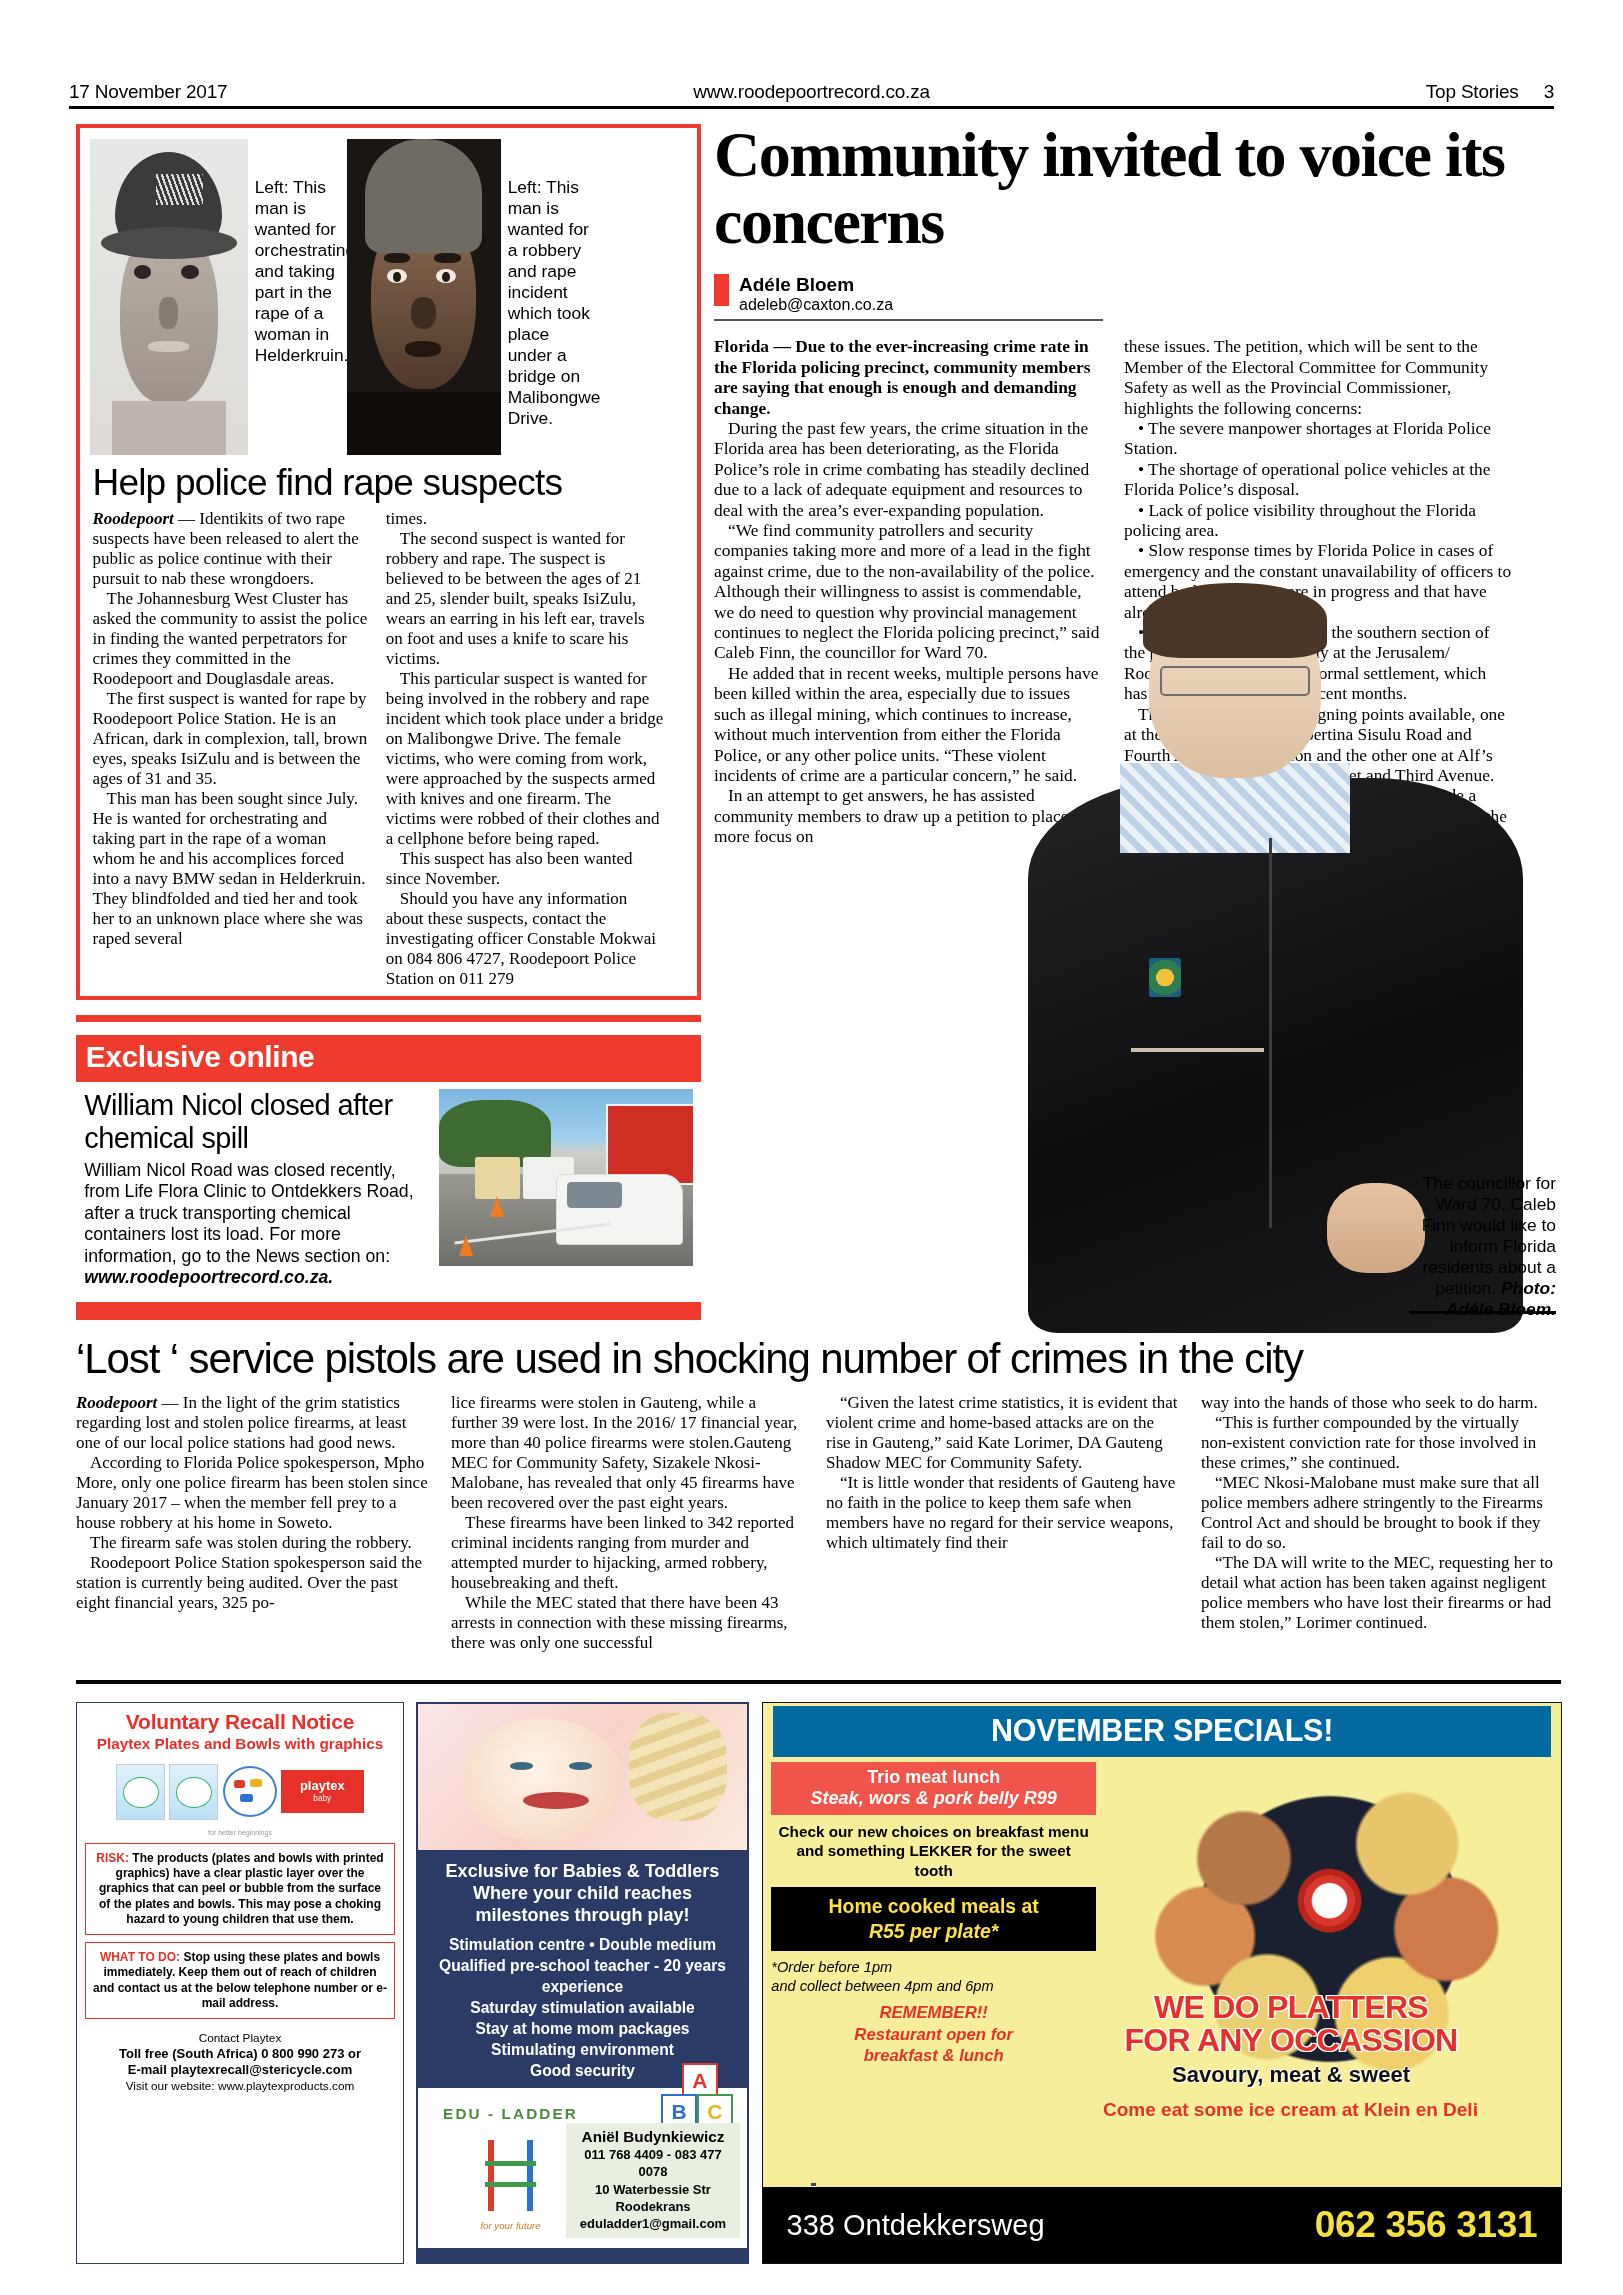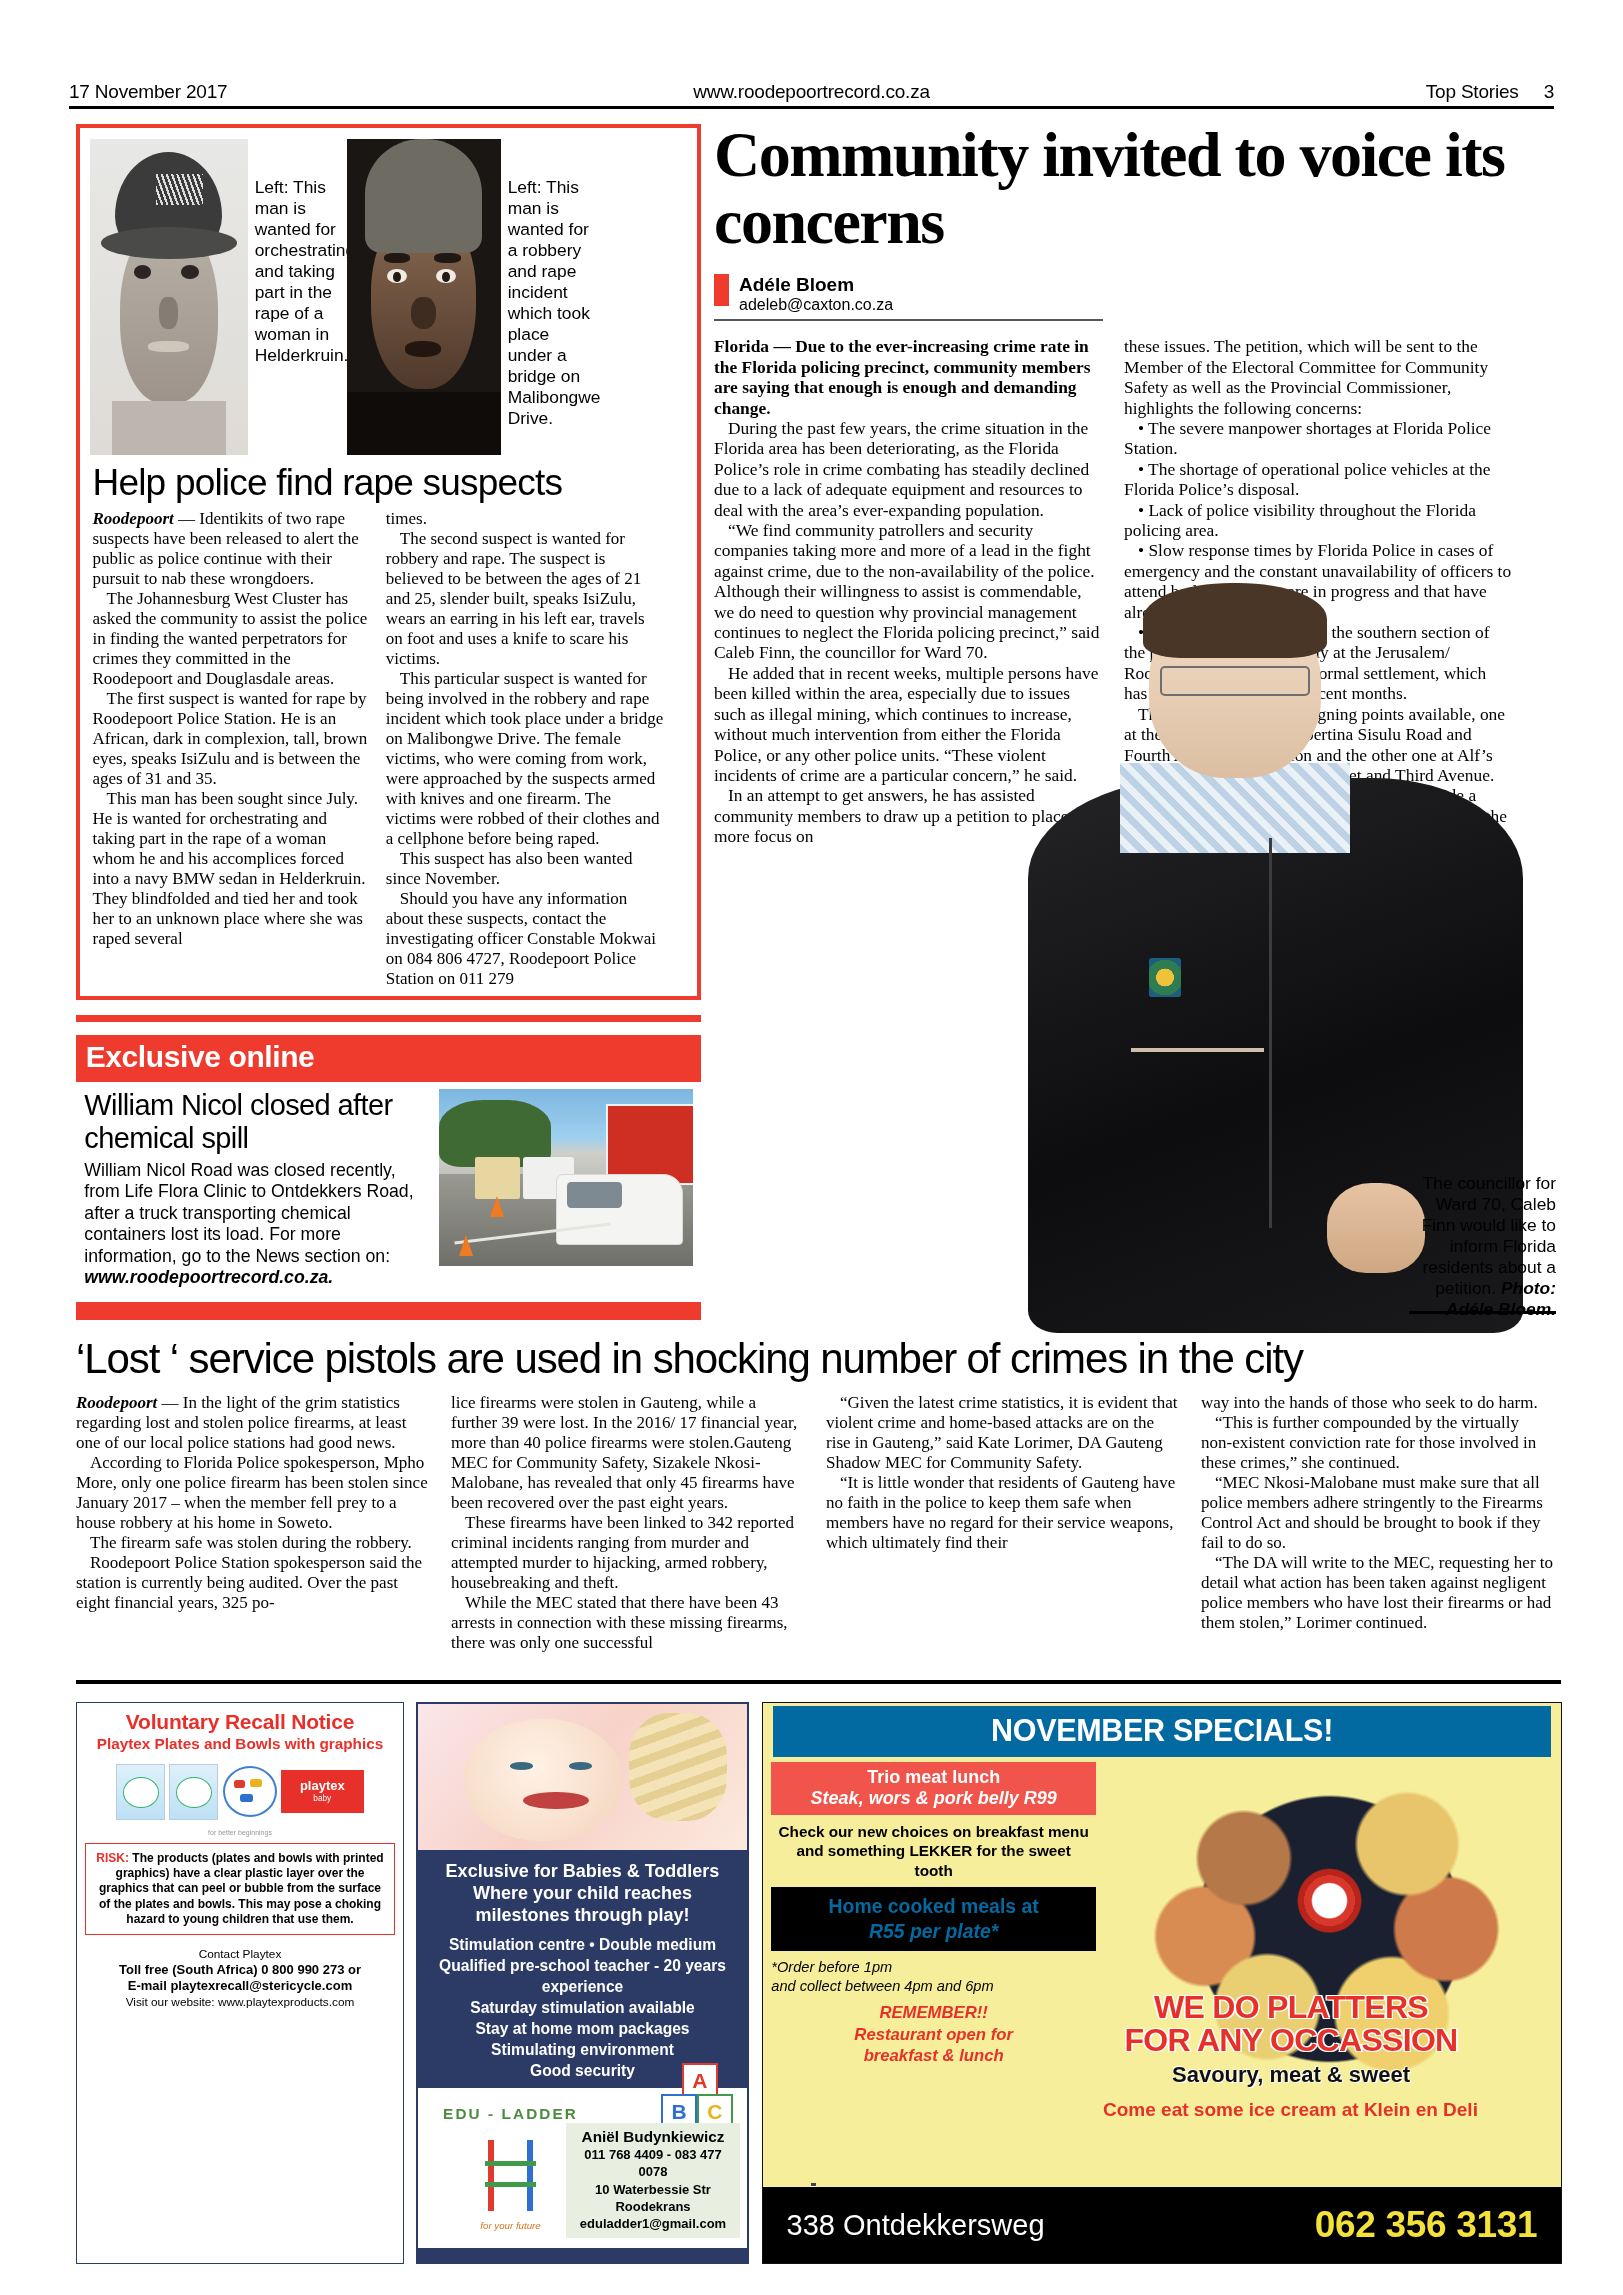--- a/index.html
+++ b/index.html
@@ -264,21 +264,21 @@
     margin:2.8px 9.7px 0 9.7px; background:#0369a1; color:#fff; text-align:center;
     font-size:30.5px; font-weight:bold; padding:7px 0 9.7px 0; letter-spacing:-0.3px;
   }
   .deli-body { display:flex; margin-top:4.2px; }
   .deli-left { width:333px; padding-left:8.3px; }
   .deli-right { flex:1; position:relative; }
   .trio { background:#f0544a; color:#fff; text-align:center; padding:5.6px 4.2px; }
   .trio .t1 { font-size:18px; font-weight:bold; }
   .trio .t2 { font-size:18px; font-weight:bold; font-style:italic; }
   .deli-check { text-align:center; font-size:15.3px; font-weight:bold; line-height:19.4px; margin:7px 4.2px; }
-  .home-cooked { background:#000; color:#0369a1; text-align:center; padding:7px 4.2px; font-size:19.4px; font-weight:bold; line-height:25px; }
+  .home-cooked { background:#000; color:#fde047; text-align:center; padding:7px 4.2px; font-size:19.4px; font-weight:bold; line-height:25px; }
   .home-cooked em { font-style:italic; }
   .order { font-size:14.6px; font-style:italic; line-height:19.4px; margin-top:7px; }
   .remember { color:#e8302a; font-weight:bold; font-style:italic; font-size:16.7px; line-height:21.5px; text-align:center; margin-top:5.6px; }
   .deli-logo-sm { position:absolute; left:8.3px; bottom:4.2px; width:83px; height:76px; }
   .deli-logo-sm .q { position:absolute; left:21px; top:4.2px; width:49px; height:49px;
     border:1.4px solid #333; border-radius:0 100% 0 0; }
   .deli-logo-sm .hline { position:absolute; left:0; top:32px; width:62px; height:4.9px;
     background:repeating-linear-gradient(90deg,#444 0 2.8px,#fff 2.8px 4.9px); }
   .deli-logo-sm .vline { position:absolute; left:40px; top:0; width:4.9px; height:42px;
     background:repeating-linear-gradient(180deg,#444 0 2.8px,#fff 2.8px 4.9px); }
@@ -507,20 +507,23 @@
       </div>
     <div class="pt-logo">
       <span>playtex</span>
       <small>baby</small>
     </div>
   </div>
   <div class="pt-logo-tag">for better beginnings</div>
   <div class="pt-panel">
     <span class="lbl">RISK:</span><span> The products (plates and bowls with printed graphics) have a clear plastic layer over the graphics that can peel or bubble from the surface of the plates and bowls. This may pose a choking hazard to young children that use them.</span>
   </div>
+  <div class="pt-panel">
+    <span class="lbl">WHAT TO DO:</span><span>  Stop using these plates and bowls immediately. Keep them out of reach of children and contact us at the below telephone number or e-mail address.</span>
+  </div>
   <div class="pt-contact">
     <div>Contact Playtex</div>
     <div class="b">Toll free (South Africa) 0 800 990 273  or</div>
     <div class="b">E-mail playtexrecall@stericycle.com</div>
     <div>Visit our website: www.playtexproducts.com</div>
   </div>
 </div>
 
 <div class="ad-edu">
   <div class="edu-photo">

